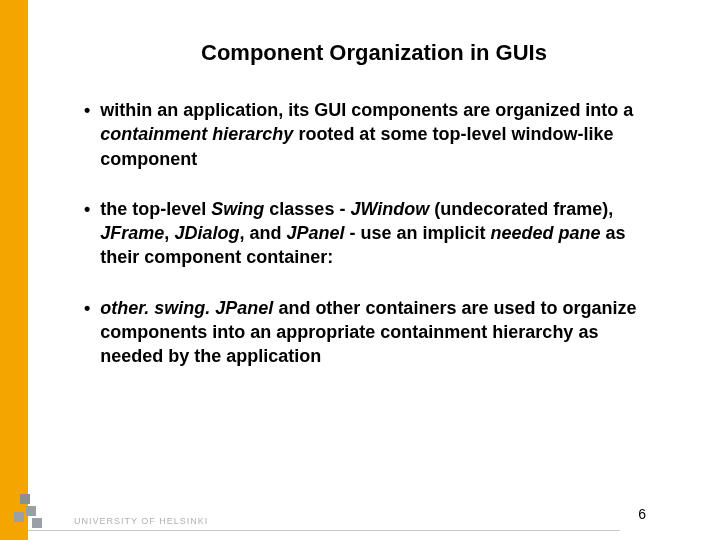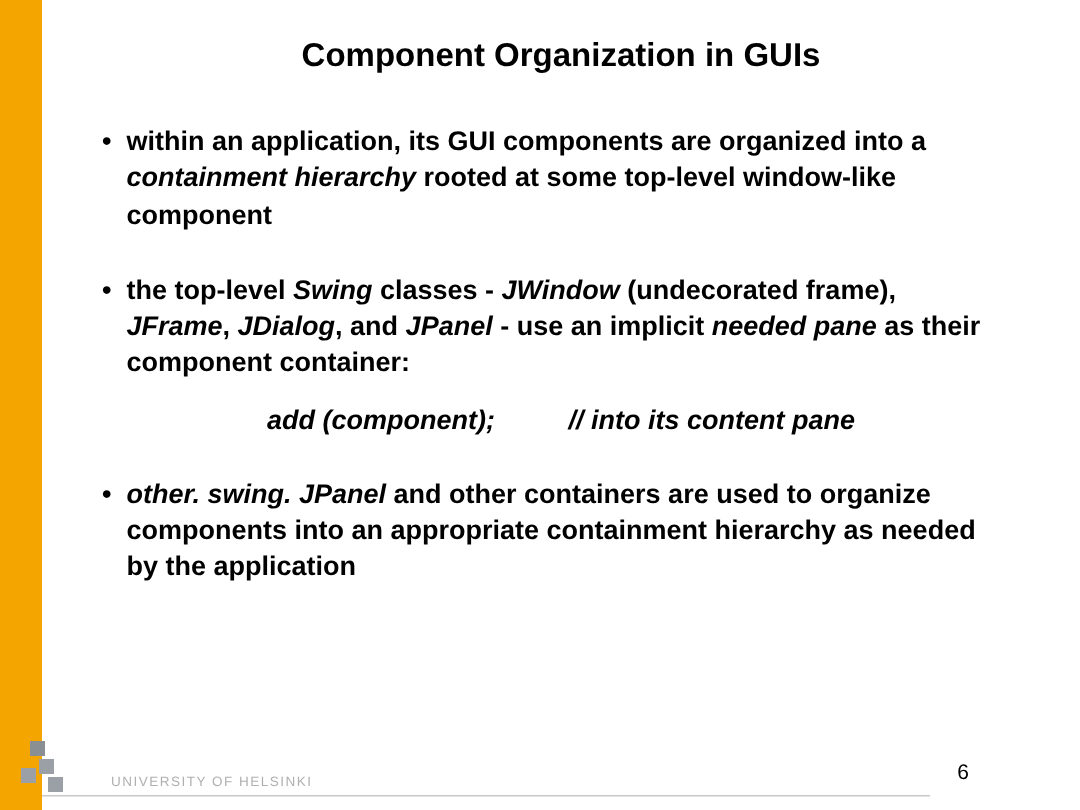--- a/index.html
+++ b/index.html
@@ -18,21 +18,21 @@
     width: 28px;
     height: 540px;
     background: #f5a500;
   }
   .content {
     position: absolute;
     left: 28px;
     top: 0;
     width: 692px;
     height: 540px;
-    padding: 0;
+    padding: 16px;
   }
   .title {
     text-align: center;
     font-size: 22px;
     font-weight: bold;
     color: #000;
     margin-top: 24px;
     margin-bottom: 32px;
     padding: 0 40px;
   }
@@ -124,24 +124,20 @@
     <div class="bullet">
       <span class="dot">•</span>
       <span class="txt">within an application, its GUI components are organized into a <i>containment hierarchy</i> rooted at some top-level window-like component</span>
     </div>
 
     <div class="bullet">
       <span class="dot">•</span>
       <span class="txt">the top-level <i>Swing</i> classes - <i>JWindow</i> (undecorated frame), <i>JFrame</i>, <i>JDialog</i>, and <i>JPanel</i> - use an implicit <i>needed pane</i> as their component container:</span>
     </div>
 
-    <div class="codeline">
-      <span>add (component);</span>
-      <span class="cmt">// into its content pane</span>
-    </div>
 
     <div class="bullet">
       <span class="dot">•</span>
       <span class="txt"><i>other. swing. JPanel</i> and other containers are used to organize components into an appropriate containment hierarchy as needed by the application</span>
     </div>
 
   </div>
 </div>
 
 <div class="baseline"></div>

